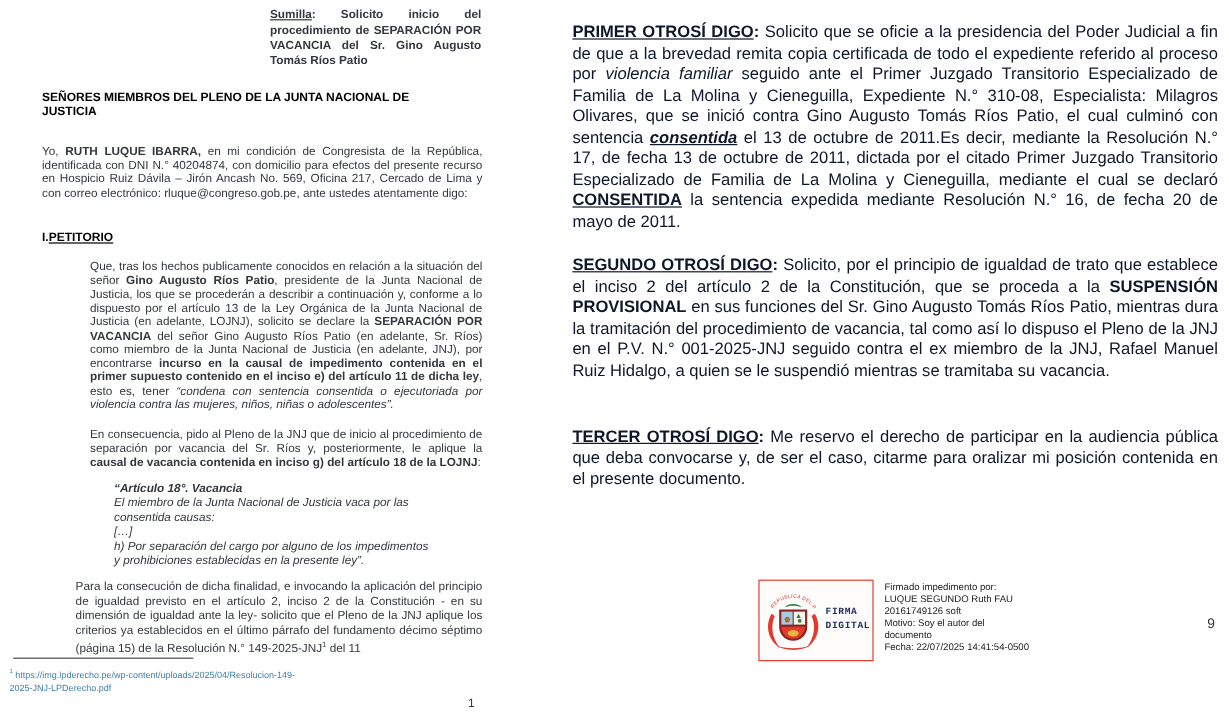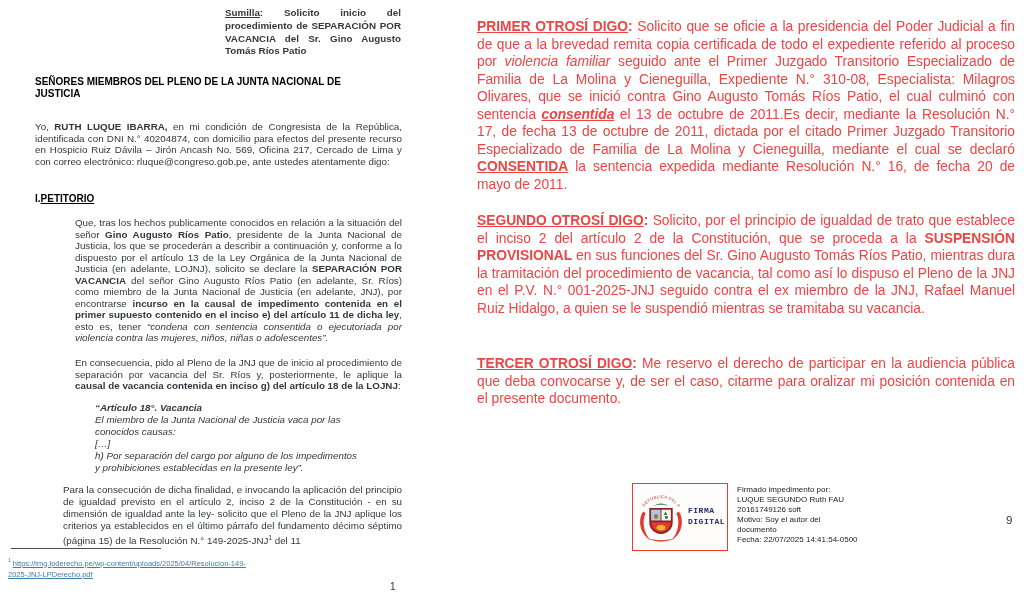--- a/index.html
+++ b/index.html
@@ -15,21 +15,21 @@
   .petitorio .ttl{text-decoration:underline;}
   .lp-p1{left:75px;top:217px;width:327px;}
   .lp-p2{left:75px;top:357px;width:327px;}
   .quote{left:95px;top:402px;width:286px;line-height:12px;text-align:left;font-style:italic;}
   .quote .qt{font-weight:bold;}
   .lp-p3{left:63px;top:484px;width:339px;line-height:12px;}
   .fnline{left:11px;top:548px;width:150px;border-top:1px solid #4a4a4a;height:0;}
   .footnote{left:8px;top:555px;width:250px;font-size:7.5px;line-height:11.5px;color:#3f7fa6;text-align:left;}
   .pnum-l{left:390px;top:581px;font-size:10px;color:#33373e;}
   
-  .rp{color:#ef4444;font-size:13.8px;line-height:17.5px;text-align:justify;}
+  .rp{color:#0f172a;font-size:13.8px;line-height:17.5px;text-align:justify;}
   .rp-p1{left:477px;top:18px;width:538px;}
   .rp-p2{left:477px;top:212px;width:538px;}
   .rp-p3{left:477px;top:355px;width:538px;}
   .dateline{left:700px;top:457px;width:316px;text-align:right;font-size:13.8px;color:#2b3145;}
   .pnum-r{left:1006px;top:514px;font-size:11.5px;color:#2b3145;}
   
   .stamp{left:632px;top:483px;width:94px;height:66px;border:1.5px solid #ea3c30;background:#fffdfb;}
   .emblem{position:absolute;left:1px;top:2px;}
   .firma{position:absolute;left:55px;top:21px;font-family:"Liberation Mono",monospace;
          font-weight:bold;font-size:8px;line-height:11px;color:#232e63;letter-spacing:0.5px;}
@@ -54,31 +54,31 @@
     <span>I.</span><span class="ttl">PETITORIO</span>
   </div>
 
   <div class="abs lp lp-p1"><span>Que, tras los hechos publicamente conocidos en relación a la situación del señor </span><span style="font-weight: bold;">Gino Augusto Ríos Patio</span><span>, presidente de la Junta Nacional de Justicia, los que se procederán a describir a continuación y, conforme a lo dispuesto por el artículo 13 de la Ley Orgánica de la Junta Nacional de Justicia (en adelante, LOJNJ), solicito se declare la </span><span style="font-weight: bold;">SEPARACIÓN POR VACANCIA</span><span> del señor Gino Augusto Ríos Patio (en adelante, Sr. Ríos) como miembro de la Junta Nacional de Justicia (en adelante, JNJ), por encontrarse </span><span style="font-weight: bold;">incurso en la causal de impedimento contenida en el primer supuesto contenido en el inciso e) del artículo 11 de dicha ley</span><span>, esto es, tener </span><span style="font-style: italic;">“condena con sentencia consentida o ejecutoriada por violencia contra las mujeres, niños, niñas o adolescentes”.</span></div>
 
   <div class="abs lp lp-p2"><span>En consecuencia, pido al Pleno de la JNJ que de inicio al procedimiento de separación por vacancia del Sr. Ríos y, posteriormente, le aplique la </span><span style="font-weight: bold;">causal de vacancia contenida en inciso g) del artículo 18 de la LOJNJ</span><span>:</span></div>
 
   <div class="abs lp quote">
     <div class="qt">“Artículo 18°. Vacancia</div>
     <div>El miembro de la Junta Nacional de Justicia vaca por las</div>
-    <div>conocidos causas:</div>
+    <div>consentida causas:</div>
     <div>[…]</div>
     <div>h) Por separación del cargo por alguno de los impedimentos</div>
     <div>y prohibiciones establecidas en la presente ley”.</div>
   </div>
 
   <div class="abs lp lp-p3"><span>Para la consecución de dicha finalidad, e invocando la aplicación del principio de igualdad previsto en el artículo 2, inciso 2 de la Constitución - en su dimensión de igualdad ante la ley- solicito que el Pleno de la JNJ aplique los criterios ya establecidos en el último párrafo del fundamento décimo séptimo (página 15) de la Resolución N.° 149-2025-JNJ</span><span class="run-sup">1</span><span> del 11</span></div>
 
   <div class="abs fnline"></div>
 
-  <div class="abs footnote"><span class="run-sup">1</span><span> </span><span style="text-decoration: underline; margin-top: 28px;">https://img.lpderecho.pe/wp-content/uploads/2025/04/Resolucion-149-2025-JNJ-LPDerecho.pdf</span></div>
+  <div class="abs footnote"><span class="run-sup">1</span><span> </span><span style=" margin-top: 28px;">https://img.lpderecho.pe/wp-content/uploads/2025/04/Resolucion-149-2025-JNJ-LPDerecho.pdf</span></div>
 
   <div class="abs pnum-l">1</div>
 
   <div class="abs rp rp-p1"><span style="font-weight: bold; text-decoration: underline;">PRIMER OTROSÍ DIGO</span><span style="font-weight: bold;">:</span><span> Solicito que se oficie a la presidencia del Poder Judicial a fin de que a la brevedad remita copia certificada de todo el expediente referido al proceso por </span><span style="font-style: italic;">violencia familiar</span><span> seguido ante el Primer Juzgado Transitorio Especializado de Familia de La Molina y Cieneguilla, Expediente N.° 310-08, Especialista: Milagros Olivares, que se inició contra Gino Augusto Tomás Ríos Patio, el cual culminó con sentencia </span><span style="font-weight: bold; font-style: italic; text-decoration: underline;">consentida</span><span> el 13 de octubre de 2011.Es decir, mediante la Resolución N.° 17, de fecha 13 de octubre de 2011, dictada por el citado Primer Juzgado Transitorio Especializado de Familia de La Molina y Cieneguilla, mediante el cual se declaró </span><span style="font-weight: bold; text-decoration: underline;">CONSENTIDA</span><span> la sentencia expedida mediante Resolución N.° 16, de fecha 20 de mayo de 2011.</span></div>
 
   <div class="abs rp rp-p2"><span style="font-weight: bold; text-decoration: underline;">SEGUNDO OTROSÍ DIGO</span><span style="font-weight: bold;">:</span><span> Solicito, por el principio de igualdad de trato que establece el inciso 2 del artículo 2 de la Constitución, que se proceda a la </span><span style="font-weight: bold;">SUSPENSIÓN PROVISIONAL</span><span> en sus funciones del Sr. Gino Augusto Tomás Ríos Patio, mientras dura la tramitación del procedimiento de vacancia, tal como así lo dispuso el Pleno de la JNJ en el P.V. N.° 001-2025-JNJ seguido contra el ex miembro de la JNJ, Rafael Manuel Ruiz Hidalgo, a quien se le suspendió mientras se tramitaba su vacancia.</span></div>
 
   <div class="abs rp rp-p3"><span style="font-weight: bold; text-decoration: underline;">TERCER OTROSÍ DIGO</span><span style="font-weight: bold;">:</span><span> Me reservo el derecho de participar en la audiencia pública que deba convocarse y, de ser el caso, citarme para oralizar mi posición contenida en el presente documento.</span></div>
 
 

